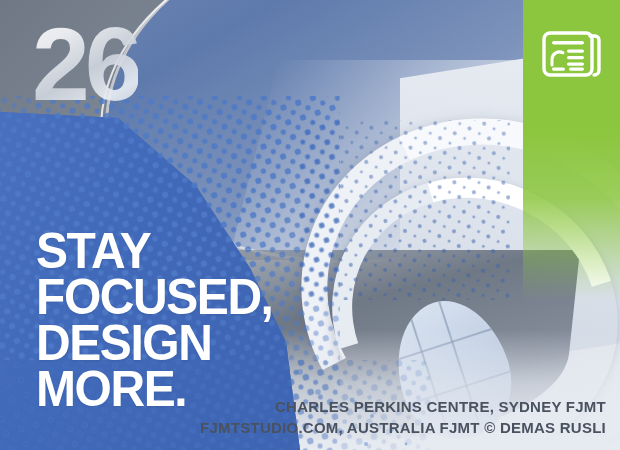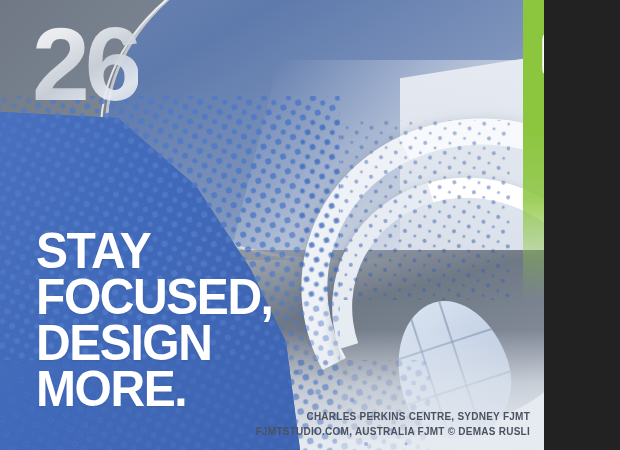--- a/index.html
+++ b/index.html
@@ -1,19 +1,19 @@
 <!DOCTYPE html>
 <html><head>
 <meta charset="utf-8">
 <title>Design Quote Card</title>
 <style>
   html,body{margin:0;padding:0;background:#222;}
   #card{
     position:relative;
-    width:544px;height:450px;
+    width:620px;height:450px;
     overflow:hidden;
     font-family:"Liberation Sans", sans-serif;
     background:#5d6675;
   }
 
   
   .photo{position:absolute;inset:0;overflow:hidden;}
 
   
   .ph-base{
@@ -151,21 +151,21 @@
   }
   .greenicon svg{display:block;}
 
   
   .caption{
     position:absolute;right:14px;bottom:11px;
     text-align:right;
     color:#4a5260;
     font-family:"Liberation Sans", sans-serif;
     font-weight:700;
-    font-size:10px;
+    font-size:15px;
     line-height:1.45;
     letter-spacing:.25px;
   }
   .caption div{white-space:nowrap;}
 </style>
 </head>
 <body>
 
 <div id="card">
 

